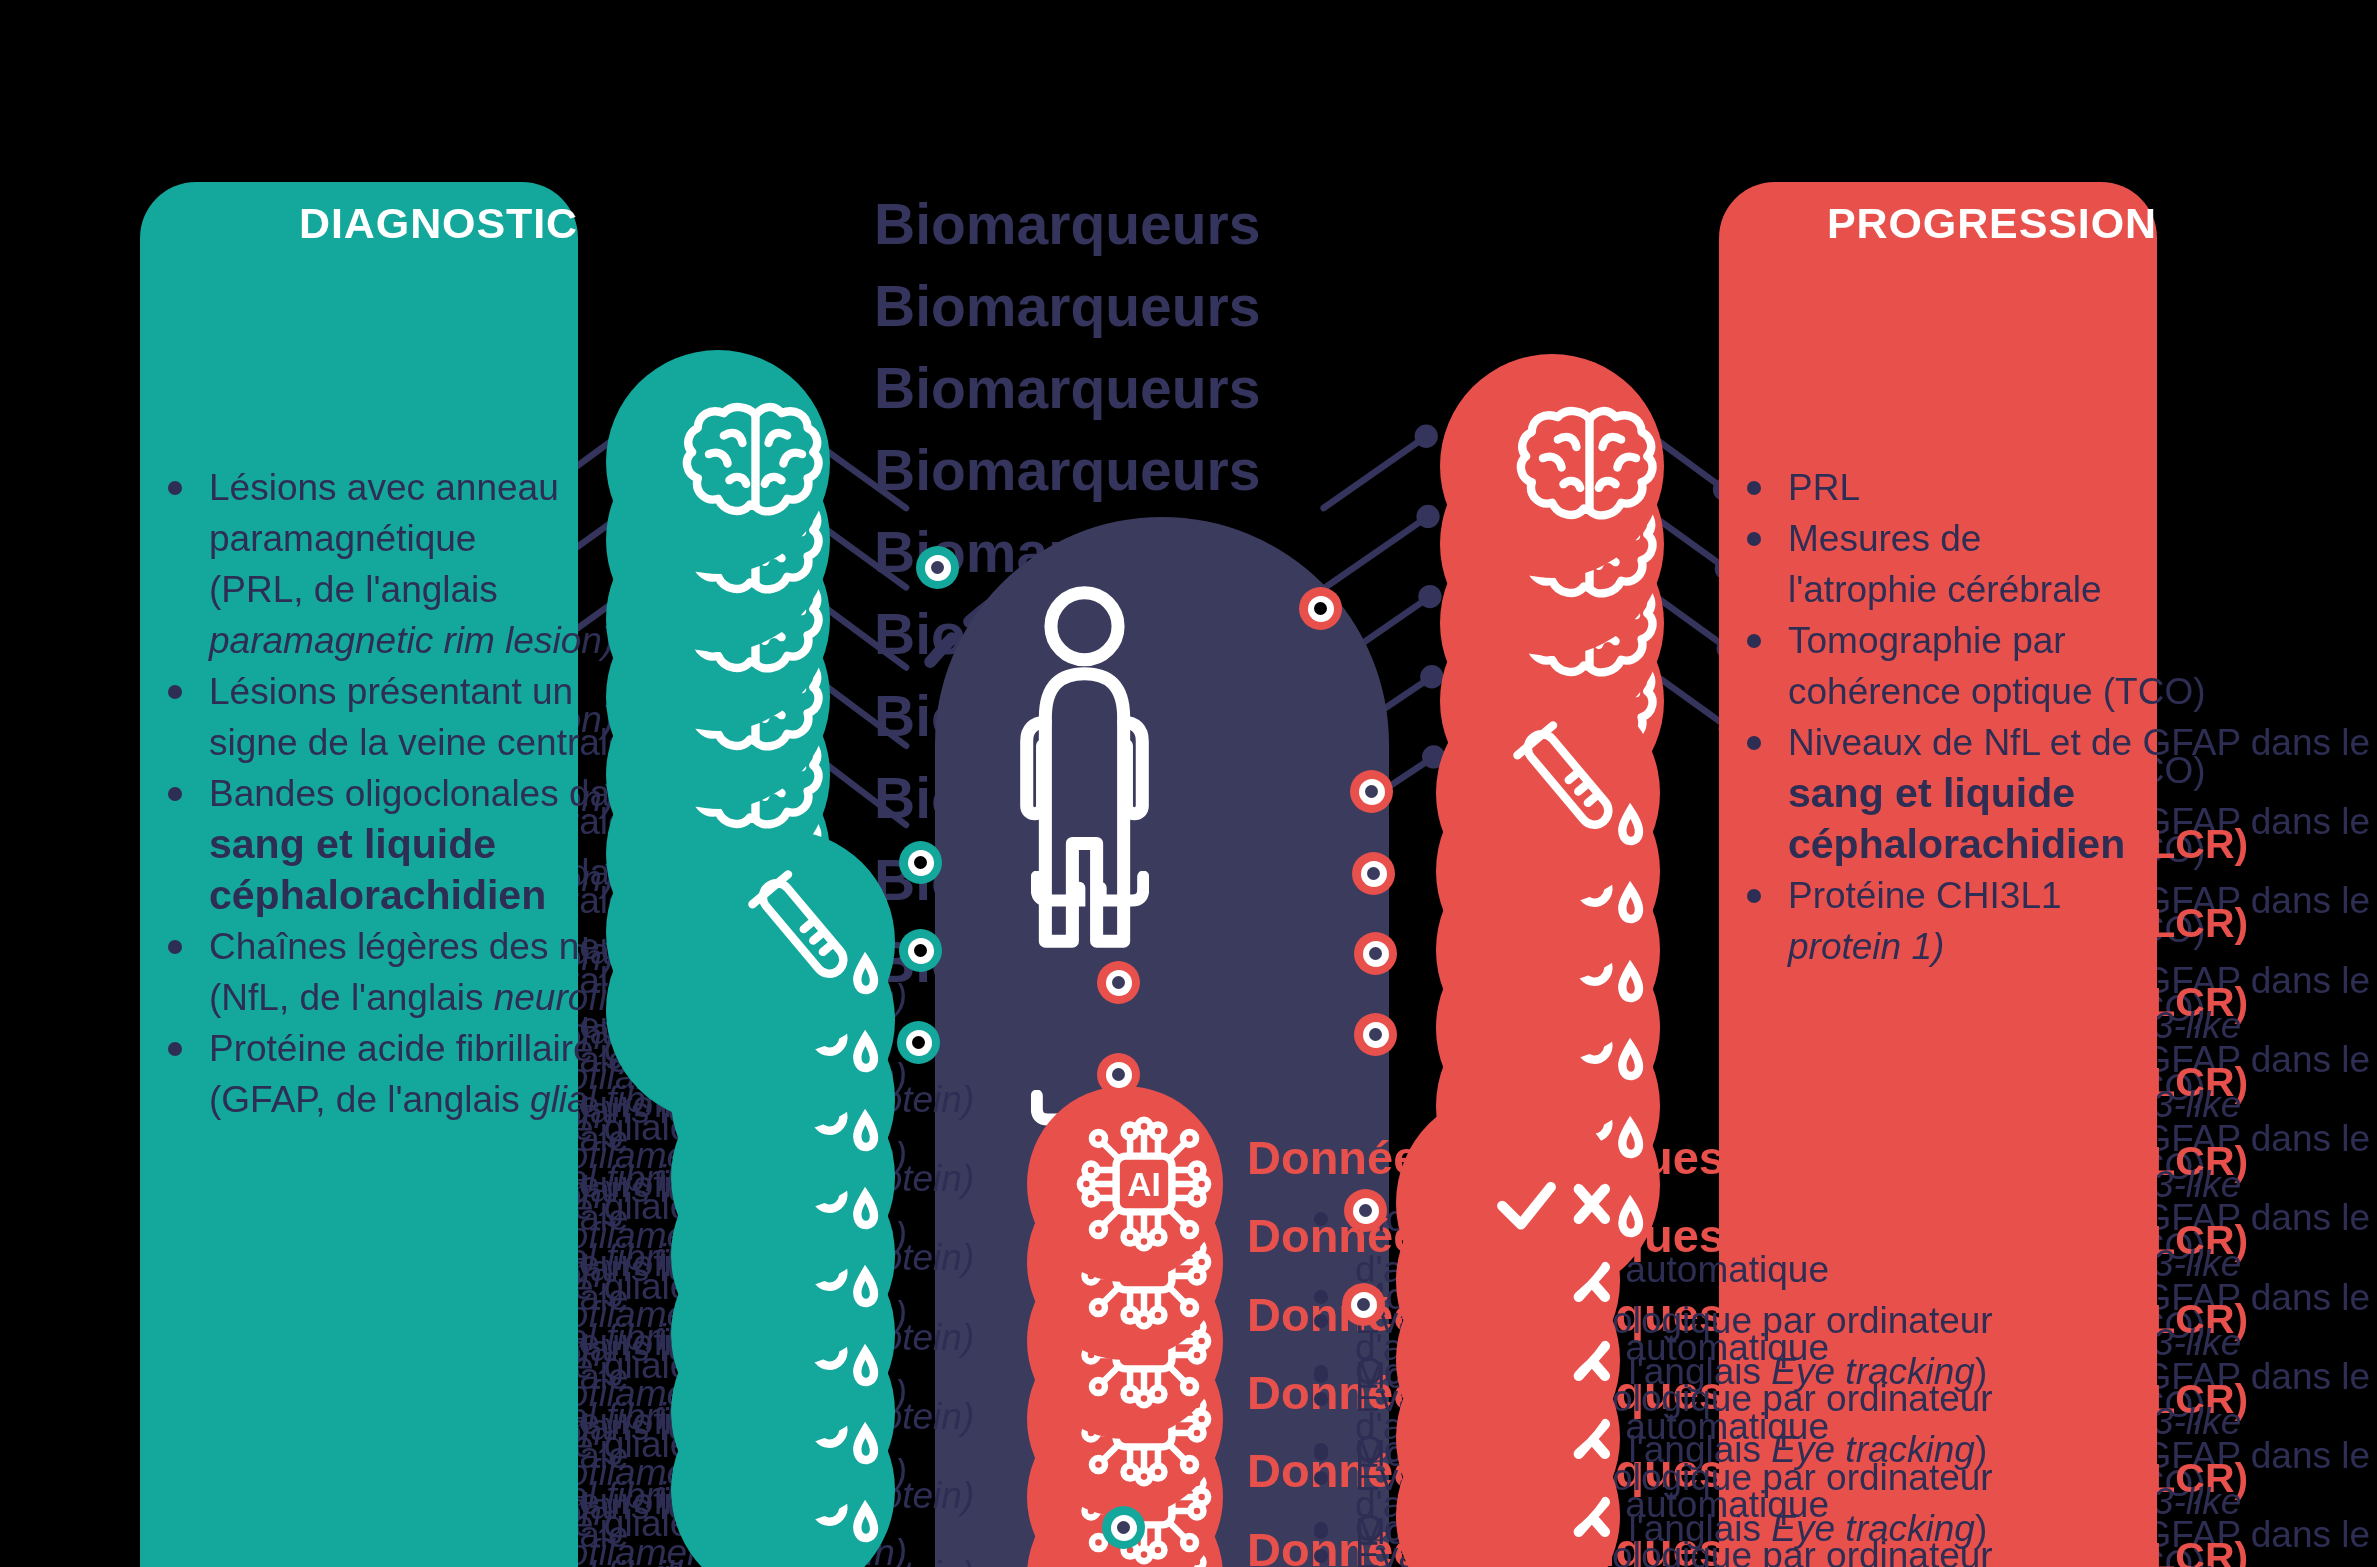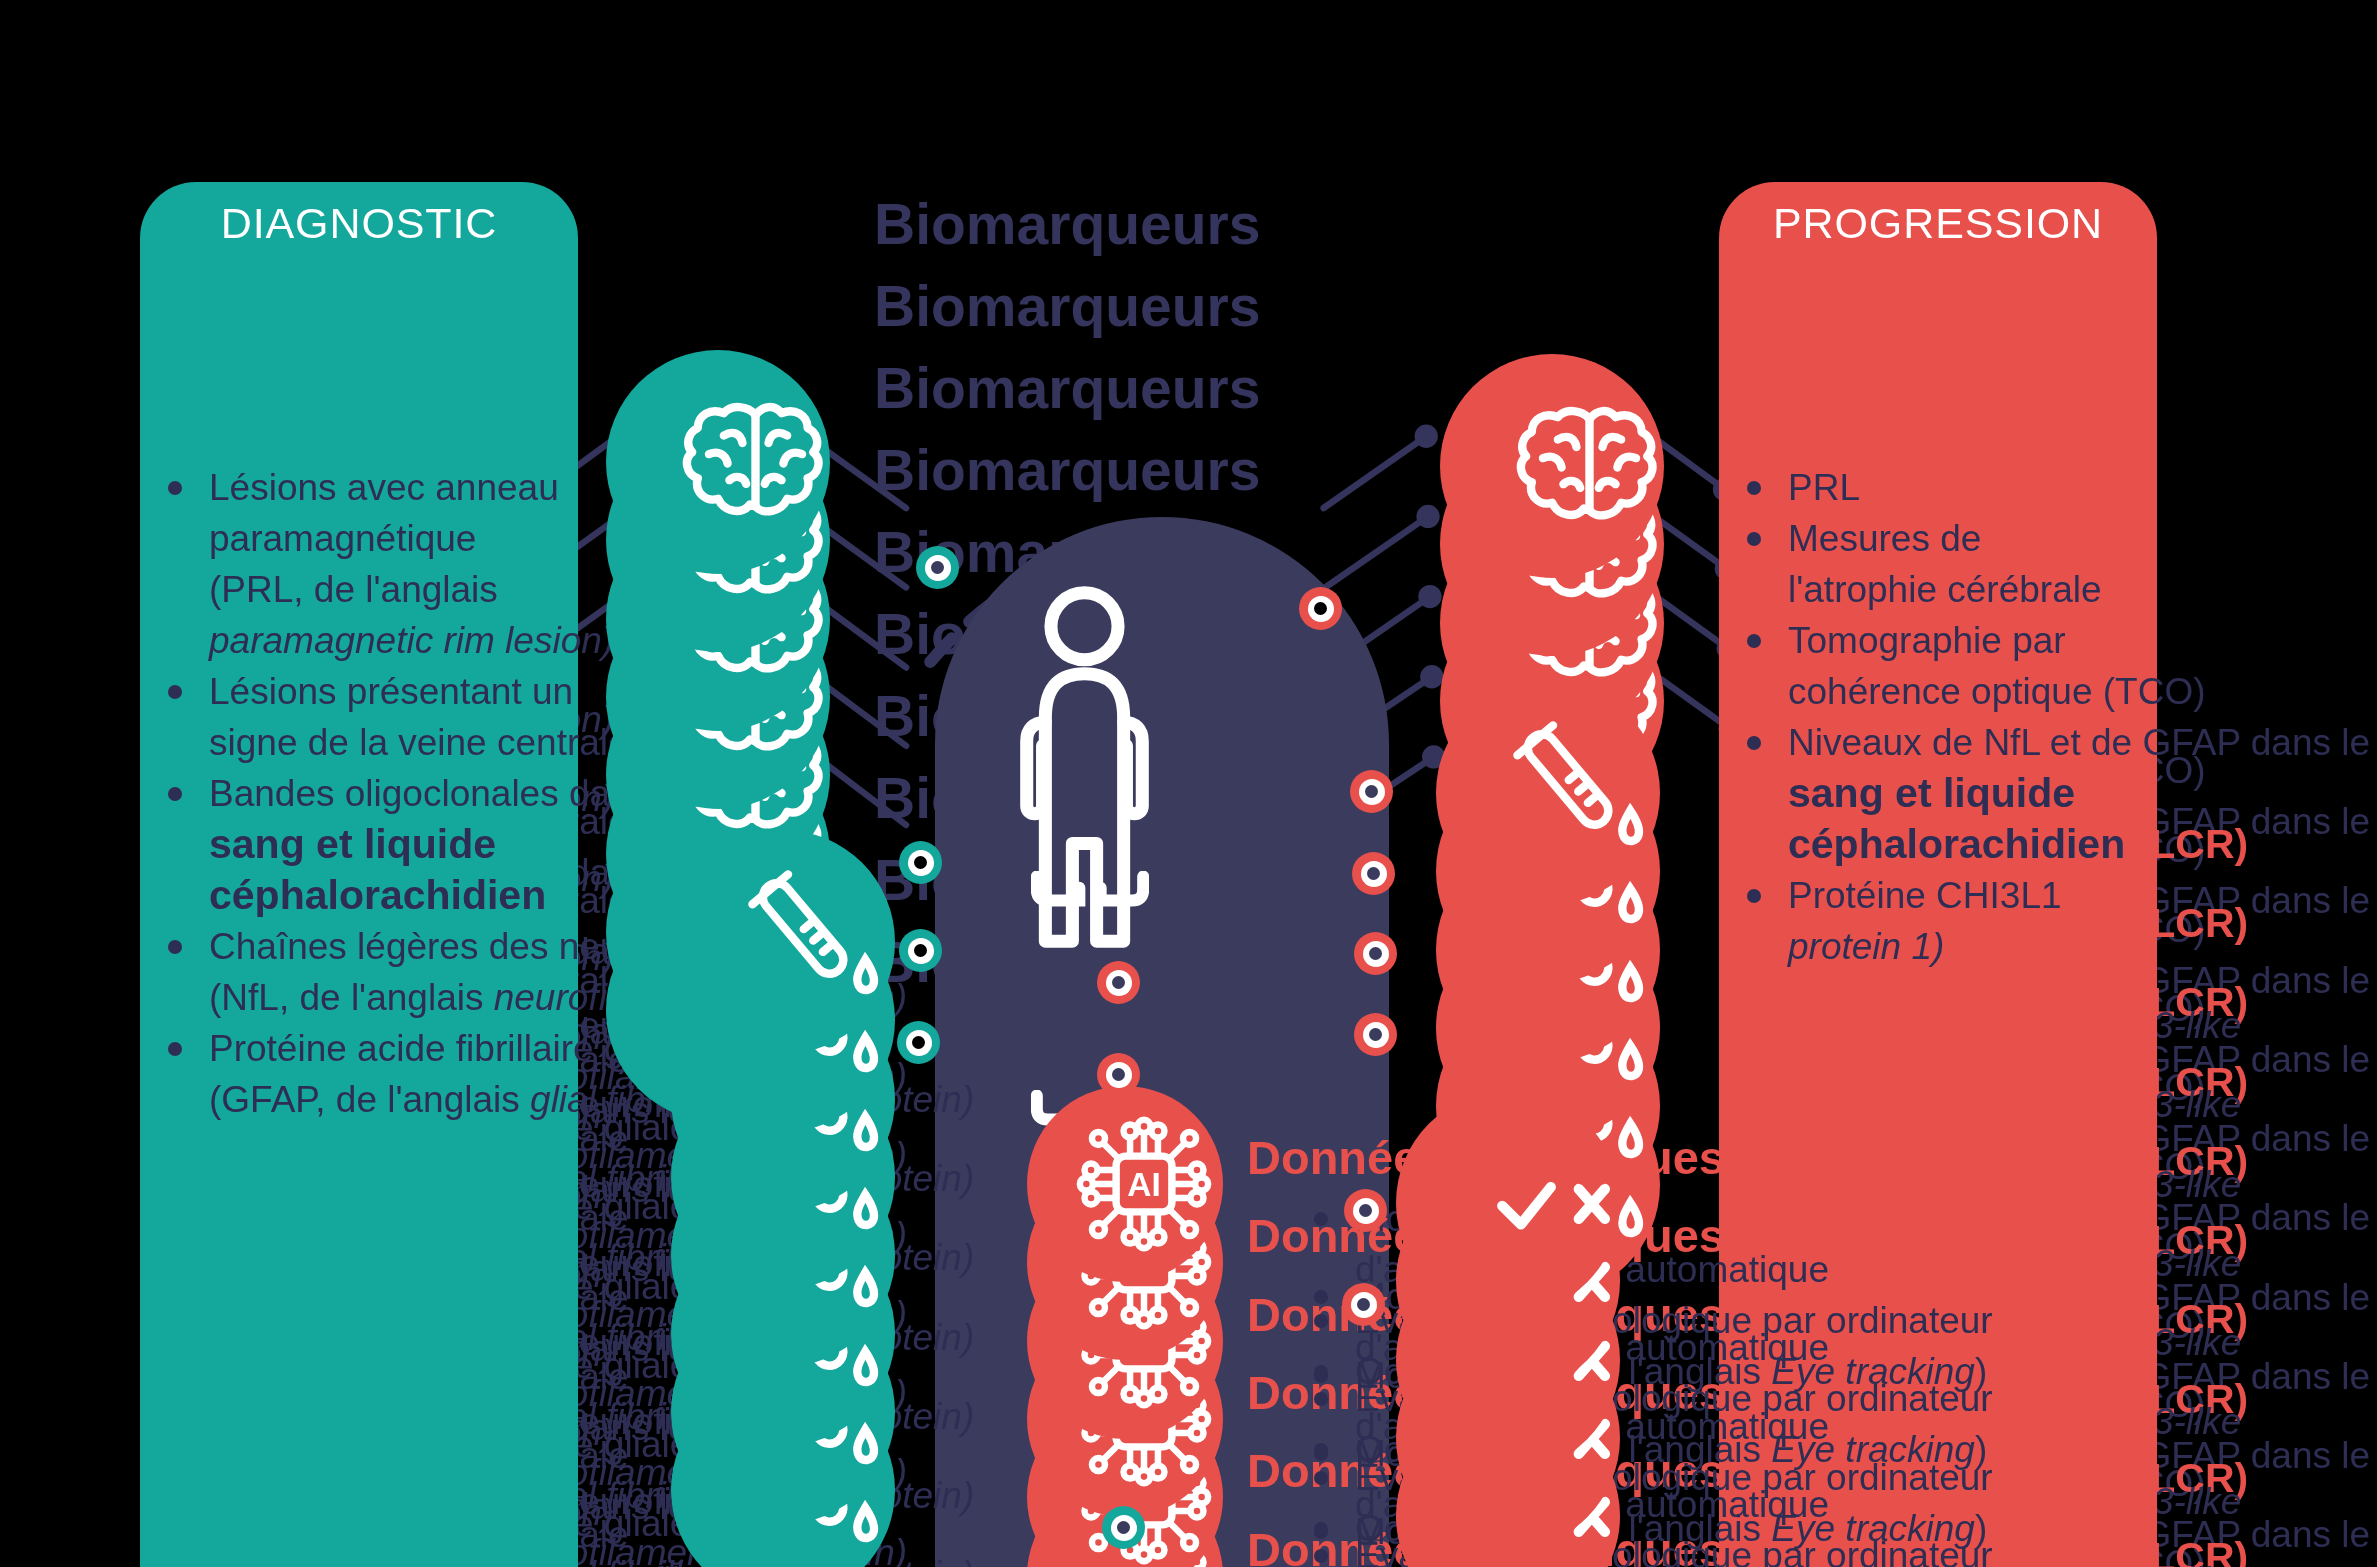--- a/index.html
+++ b/index.html
@@ -17,22 +17,22 @@
   
   .bio-title{
     font-size:57px;font-weight:700;color:var(--navy);
     white-space:nowrap;letter-spacing:0px;line-height:78px;
   }
   
   .card{width:438px;height:1398px;border-radius:56px;}
   .card.teal{background:var(--teal);}
   .card.red{background:var(--red);}
   .card-title{
-    position:absolute;top:17px;left:0;width:438px;text-align:center;
-    font-size:43px;font-weight:400;color:var(--white);letter-spacing:0.9px;
+    position:absolute;top:17px;left:0;width:438px;text-align:right;
+    font-size:43px;font-weight:700;color:var(--white);letter-spacing:0.9px;
   }
   .lines{position:absolute;left:26px;top:280px;width:392px;}
   .line{position:relative;height:51px;padding-left:43px;white-space:nowrap;
         font-size:37px;color:var(--card_text);line-height:51px;}
   .line .dot{position:absolute;left:1.9px;top:18.6px;width:14px;height:14px;
         border-radius:50%;background:var(--card_text);}
   .line.boldline{font-weight:700;font-size:41px;}
   .line .it{font-style:italic;}
   .line .red-tail{color:var(--red);}
   

